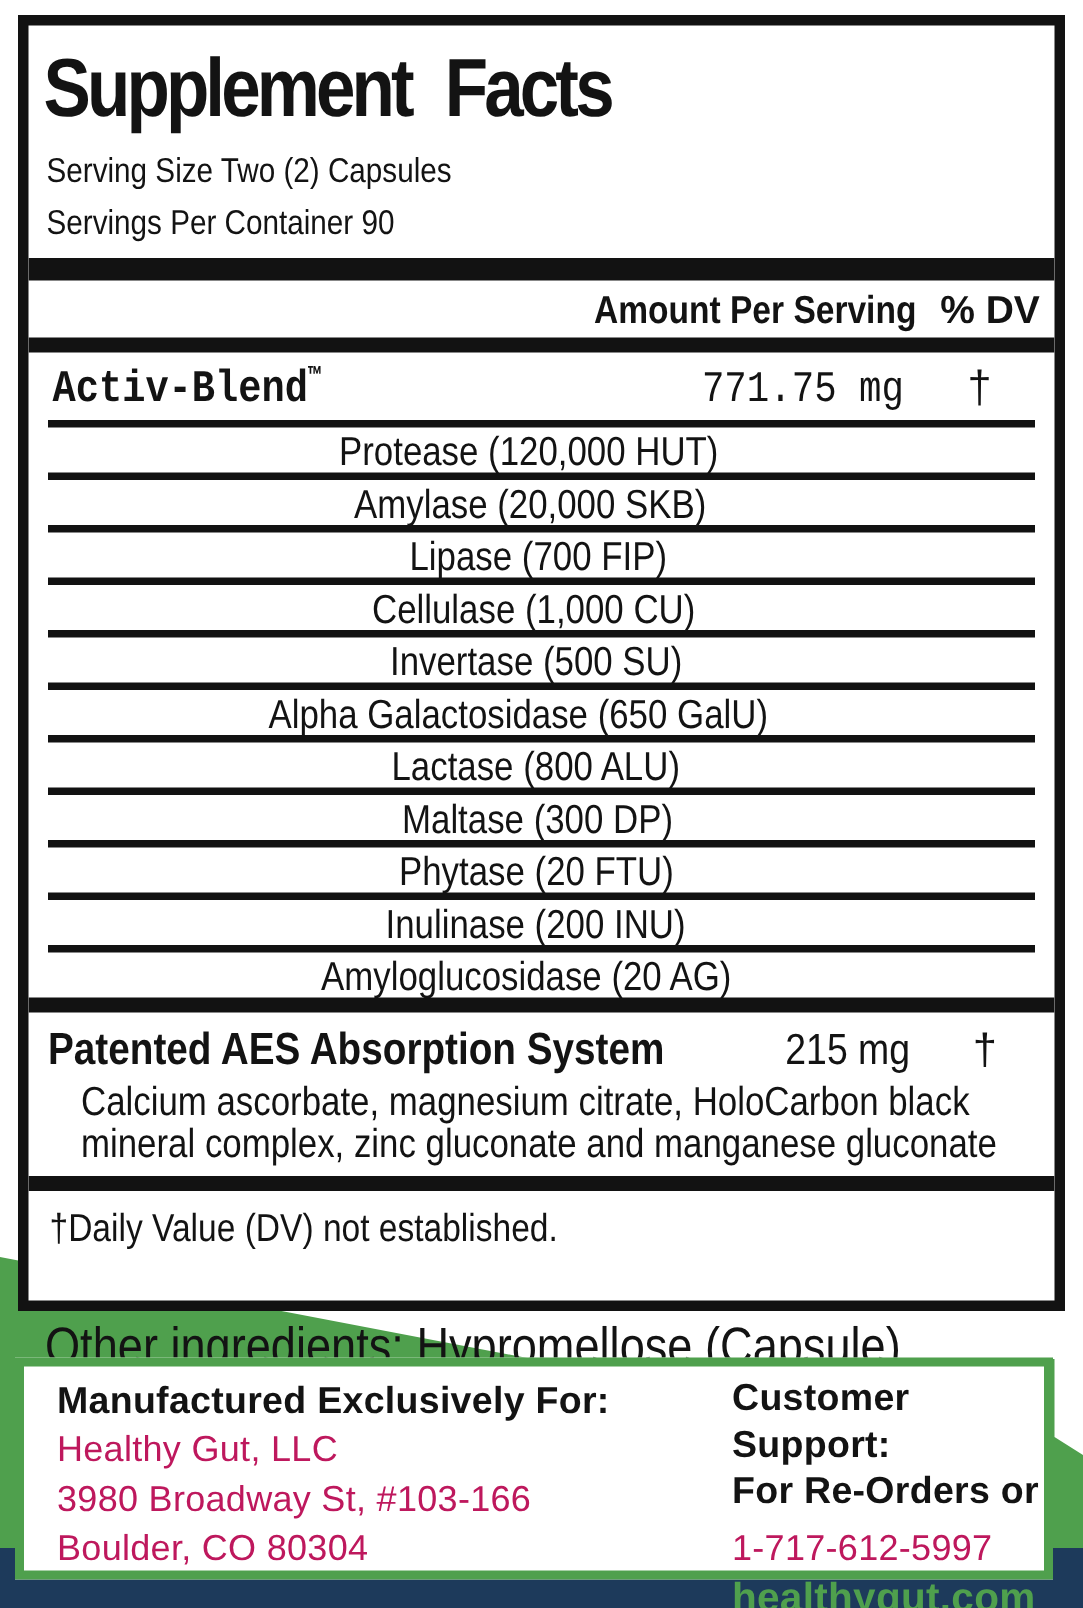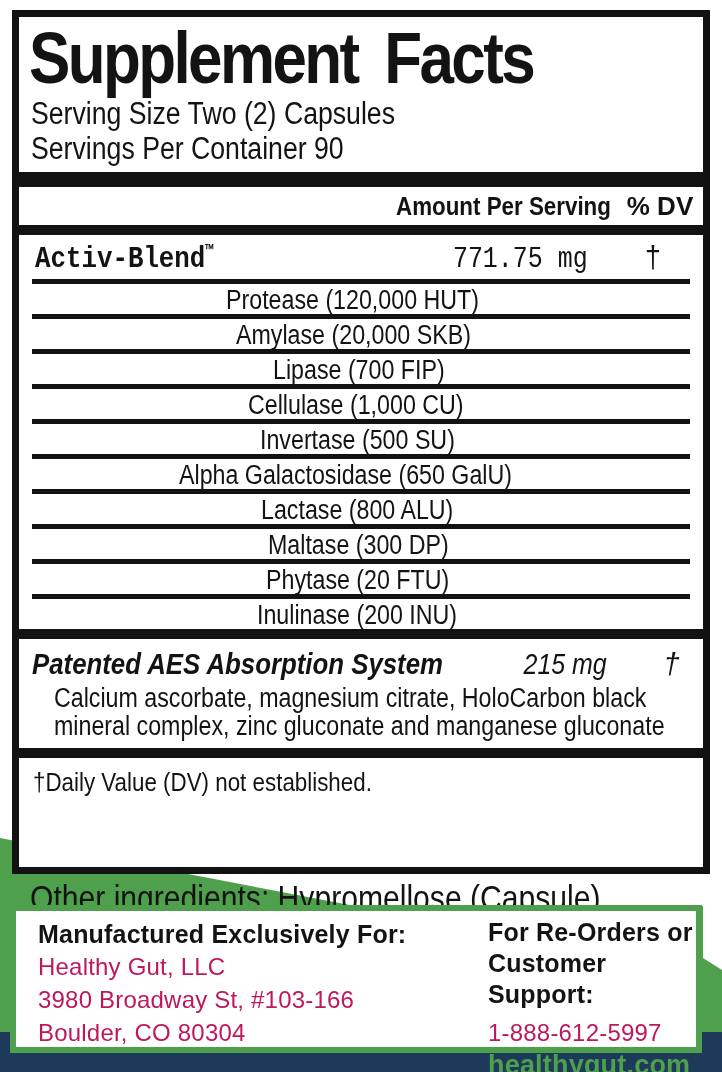--- a/index.html
+++ b/index.html
@@ -13,41 +13,41 @@
   .cond{display:inline-block;transform:scaleX(.86);transform-origin:left center;white-space:nowrap;}
   .cond-r{transform-origin:right center;}
 
   
   .facts{
     position:absolute;left:12px;top:10px;width:698px;height:864px;
     box-sizing:border-box;border:7px solid #121212;background:#fff;z-index:1;
     overflow:hidden;
   }
   .facts-title{
-    margin:4px 8px 0 10px;font-weight:bold;font-size:72px;line-height:74px;
+    margin:4px 8px 0 10px;font-weight:bold;font-size:55px;line-height:74px;
     letter-spacing:-3px;word-spacing:14px;
   }
-  .serving{margin:2px 0 0 12px;font-size:31px;line-height:33px;}
+  .serving{margin:2px 0 0 12px;font-size:23px;line-height:33px;}
   .bar{background:#121212;}
   .bar-thick{height:15px;margin-top:7px;}
   .bar-mid{height:10px;}
   .hdr-row{display:flex;justify-content:flex-end;align-items:center;height:36px;margin:1px 6px;font-weight:bold;font-size:26px;}
   .hdr-amt{margin-right:12px;}
   .col-dv{flex:0 0 74px;text-align:center;}
   .row{display:flex;align-items:baseline;margin:0 13px;border-bottom:5px solid #121212;}
   .row .name{flex:1;}
-  .row .amt{margin-right:28px;font-size:29px;}
+  .row .amt{margin-right:13px;font-size:29px;}
   .row-blend{font-size:30px;font-weight:bold;padding:7px 0 3px;font-family:Liberation Mono, monospace;}
   .row-blend .name{padding-left:3px;}
   .tm{font-size:55%;vertical-align:super;letter-spacing:0;}
   .row-blend .amt,.row-aes .amt{font-weight:normal;}
   .dagger{font-weight:normal;font-size:29px;}
   .row.ing{font-size:27px;line-height:26px;padding:3px 0 1px 24px;border-bottom-width:5px;text-align:center;}
   .rows .row:last-child{border-bottom:none;}
-  .row-aes{font-size:30px;font-weight:bold;padding:8px 0 0;border-bottom:none;font-style:italic;}
+  .row-aes{font-size:30px;font-weight:bold;padding:8px 0 0;border-bottom:none;}
   .aes-desc{margin:3px 13px 0 35px;font-size:27px;line-height:28px;font-weight:normal;}
   .footnote{margin:9px 0 0 14px;font-size:26px;}
 
   
   .other-ing{position:absolute;left:30px;top:878px;z-index:2;font-size:35px;}
   .card{
     position:absolute;left:10px;top:905px;width:692px;height:148px;z-index:2;
     box-sizing:border-box;background:#fff;border:6px solid #4FA04D;display:flex;justify-content:center;
   }
   .card-left{flex:0 0 450px;padding:8px 0 0 22px;}
@@ -126,20 +126,23 @@
 
 
       <div class="row ing">
         <span class="name"><span class="cond">Phytase (20 FTU)</span></span>
       </div>
 
       <div class="row ing">
         <span class="name"><span class="cond">Inulinase (200 INU)</span></span>
       </div>
 
+      <div class="row ing">
+        <span class="name"><span class="cond">Amyloglucosidase (20 AG)</span></span>
+      </div>
     </div>
 
   <div class="bar bar-mid"></div>
 
   <div class="row row-aes">
     <span class="name"><span class="cond">Patented AES Absorption System</span></span>
     <span class="amt"><span class="cond cond-r">215 mg</span></span>
     <span class="col-dv dagger">†</span>
   </div>
   <div class="aes-desc">
@@ -161,18 +164,18 @@
 </div>
 
 <div class="card">
   <div class="card-left">
     <div class="c-bold">Manufactured Exclusively For:</div>
     <div class="c-reg">Healthy Gut, LLC</div>
     <div class="c-reg">3980 Broadway St, #103-166</div>
     <div class="c-reg">Boulder, CO 80304</div>
   </div>
   <div class="card-right">
+    <div class="c-bold">Customer Support:</div>
     <div class="c-bold">For Re-Orders or</div>
-    <div class="c-bold">Customer Support:</div>
-    <div class="c-reg" style="margin-top:6px;">1-888-612-5997</div>
+    <div class="c-reg" style="margin-top:6px;">1-717-612-5997</div>
     <div class="c-site">healthygut.com</div>
   </div>
 </div>
 
 </body></html>

